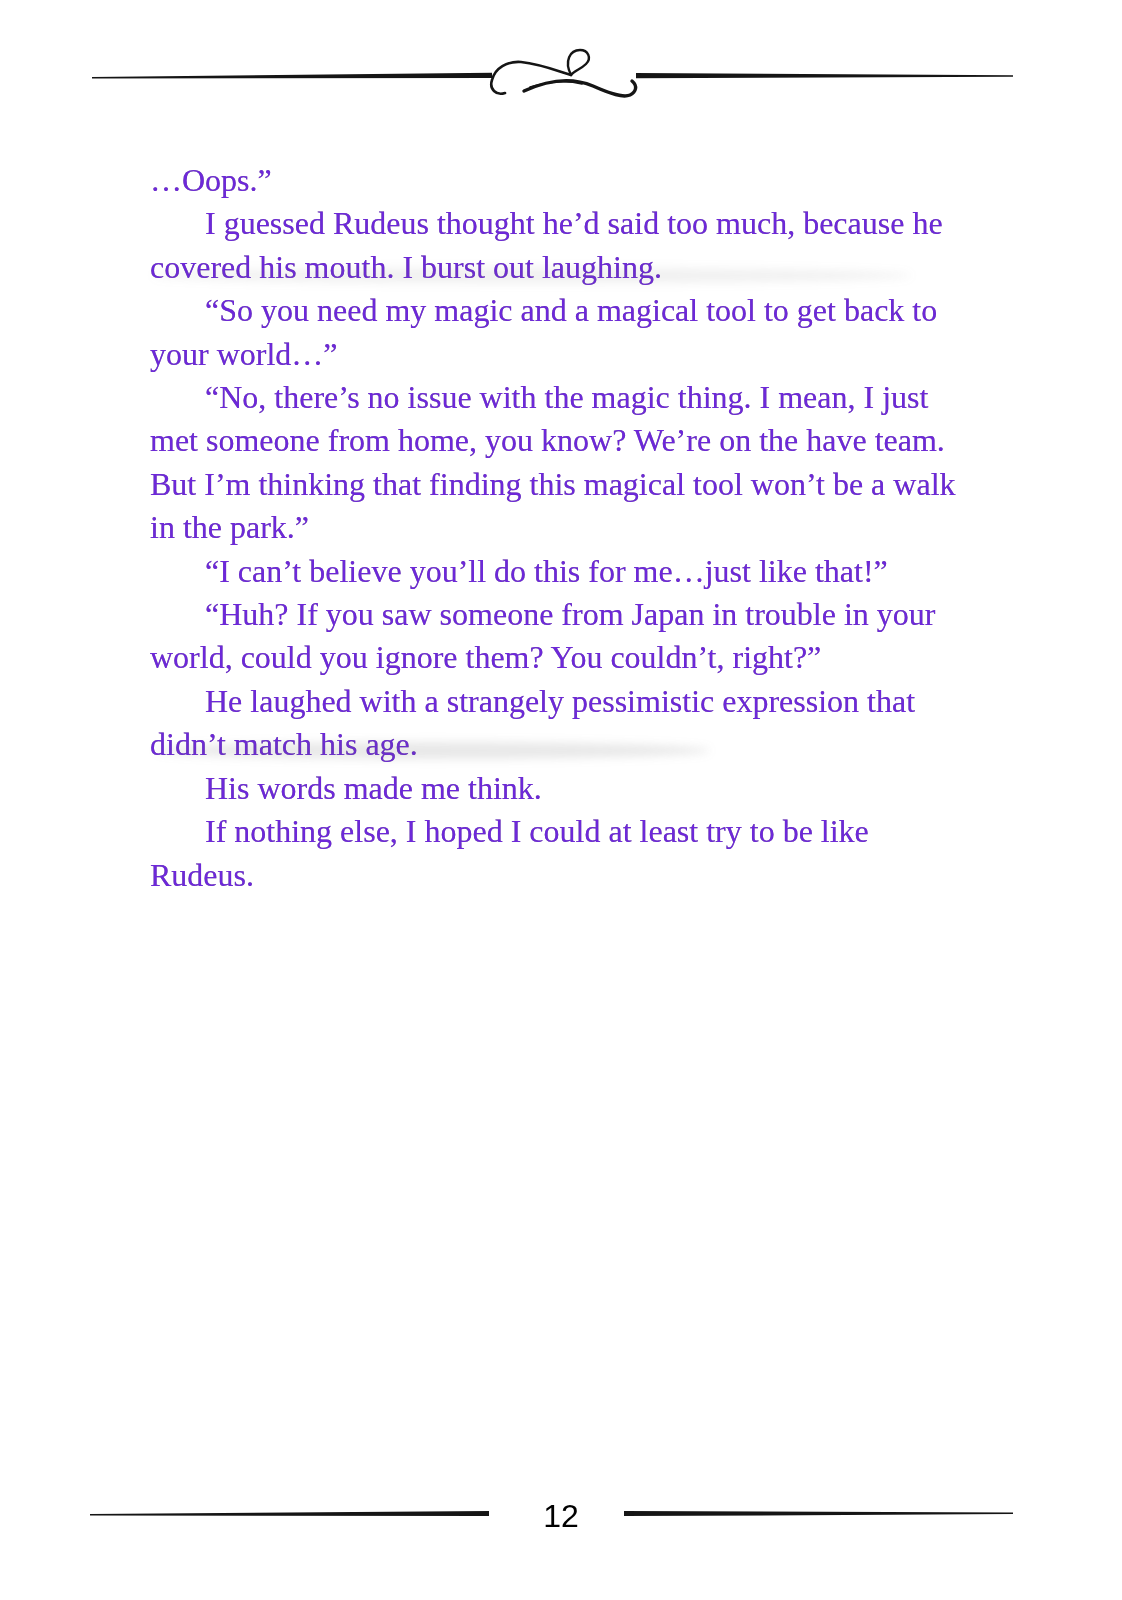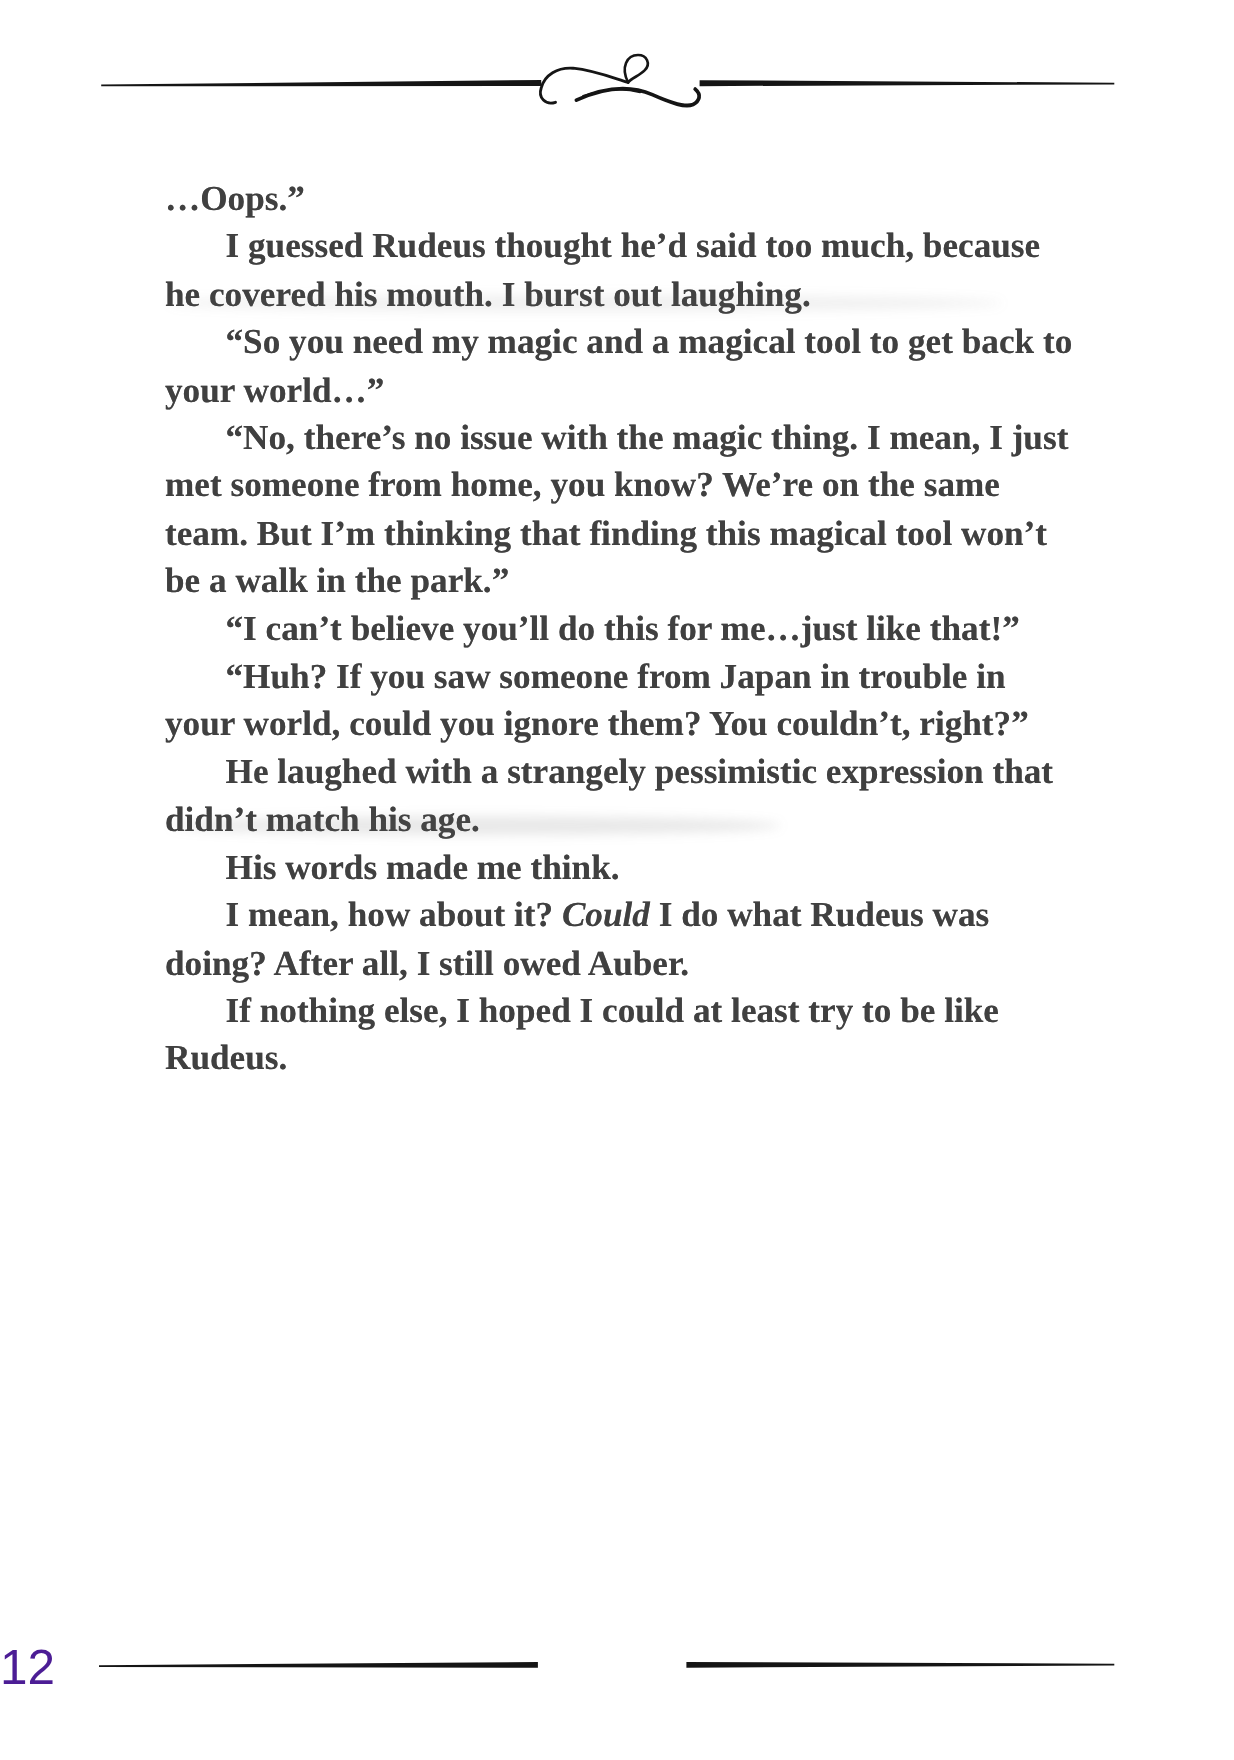--- a/index.html
+++ b/index.html
@@ -15,23 +15,22 @@
     background: #ffffff;
   }
   .header-ornament {
     position: absolute; top: 0; left: 0;
     width: 1122px; height: 130px;
   }
   .body-text {
     position: absolute;
     left: 150px; top: 159px;
     width: 830px;
-    color: #404040;
+    color: #6d28d9;
     text-shadow: 0 0 0.6px rgba(30,30,30,0.5);
-    font-weight: bold;
   }
   .para {
     margin: 0;
     font-size: 32px;
     line-height: 43.4px;
     text-align: left;
   }
   .para.indent { text-indent: 55px; }
   .italic { font-style: italic; }
   .smudge {
@@ -51,24 +50,25 @@
     background: rgba(100,100,100,0.15);
   }
   .footer-rule {
     position: absolute; left: 0; top: 1490px;
     width: 1122px; height: 50px;
   }
   .page-number {
     position: absolute;
     left: 0; top: 1496px;
     width: 1122px;
+    text-align: center;
     font-family: "Liberation Sans", sans-serif;
-    font-size: 45px;
+    font-size: 32px;
     line-height: 40px;
-    color: #4c1d95;
+    color: #000000;
   }
 </style>
 </head>
 <body>
 
 <div class="page">
 
   <svg class="header-ornament" viewBox="0 0 1122 130" xmlns="http://www.w3.org/2000/svg">
     <polygon points="92,76.9 492,72.7 492,78.1 92,78.5" fill="#151515"></polygon>
     <polygon points="636,72.9 1013,75.2 1013,76.8 636,78.3" fill="#151515"></polygon>
@@ -77,26 +77,25 @@
       <path d="M99,33 C92,19 98,8 108,8 C116,8 120,16 114,22 C109,27 102,29 99,33" stroke-width="2.4"></path>
       <path d="M52,49 C78,37 100,35 121,44 C139,52 151,56 158,53 C164,50 166,44 160,39" stroke-width="3.4"></path>
       <path d="M58,45 C78,39 95,38 110,42" stroke-width="1.5"></path>
     </g>
   </svg>
 
   <div class="body-text" id="paragraph-container">
       <p class="para"><span>…Oops.”</span></p>
       <p class="para indent"><span>I guessed Rudeus thought he’d said too much, because he covered his mouth. I burst out laughing.</span></p>
       <p class="para indent"><span>“So you need my magic and a magical tool to get back to your world…”</span></p>
-      <p class="para indent"><span>“No, there’s no issue with the magic thing. I mean, I just met someone from home, you know? We’re on the same team. But I’m thinking that finding this magical tool won’t be a walk in the park.”</span></p>
+      <p class="para indent"><span>“No, there’s no issue with the magic thing. I mean, I just met someone from home, you know? We’re on the have team. But I’m thinking that finding this magical tool won’t be a walk in the park.”</span></p>
       <p class="para indent"><span>“I can’t believe you’ll do this for me…just like that!”</span></p>
       <p class="para indent"><span>“Huh? If you saw someone from Japan in trouble in your world, could you ignore them? You couldn’t, right?”</span></p>
       <p class="para indent"><span>He laughed with a strangely pessimistic expression that didn’t match his age.</span></p>
       <p class="para indent"><span>His words made me think.</span></p>
-      <p class="para indent"><span>I mean, how about it? </span><span class="italic">Could</span><span> I do what Rudeus was doing? After all, I still owed Auber.</span></p>
       <p class="para indent"><span>If nothing else, I hoped I could at least try to be like Rudeus.</span></p>
     </div>
 
   <div class="smudge smudge-a"></div>
   <div class="smudge smudge-b"></div>
 
   <svg class="footer-rule" viewBox="0 0 1122 50" xmlns="http://www.w3.org/2000/svg">
     <polygon points="90,23.9 489,20.9 489,26.1 90,25.4" fill="#151515"></polygon>
     <polygon points="624,20.9 1013,22.4 1013,24.1 624,26.1" fill="#151515"></polygon>
   </svg>

